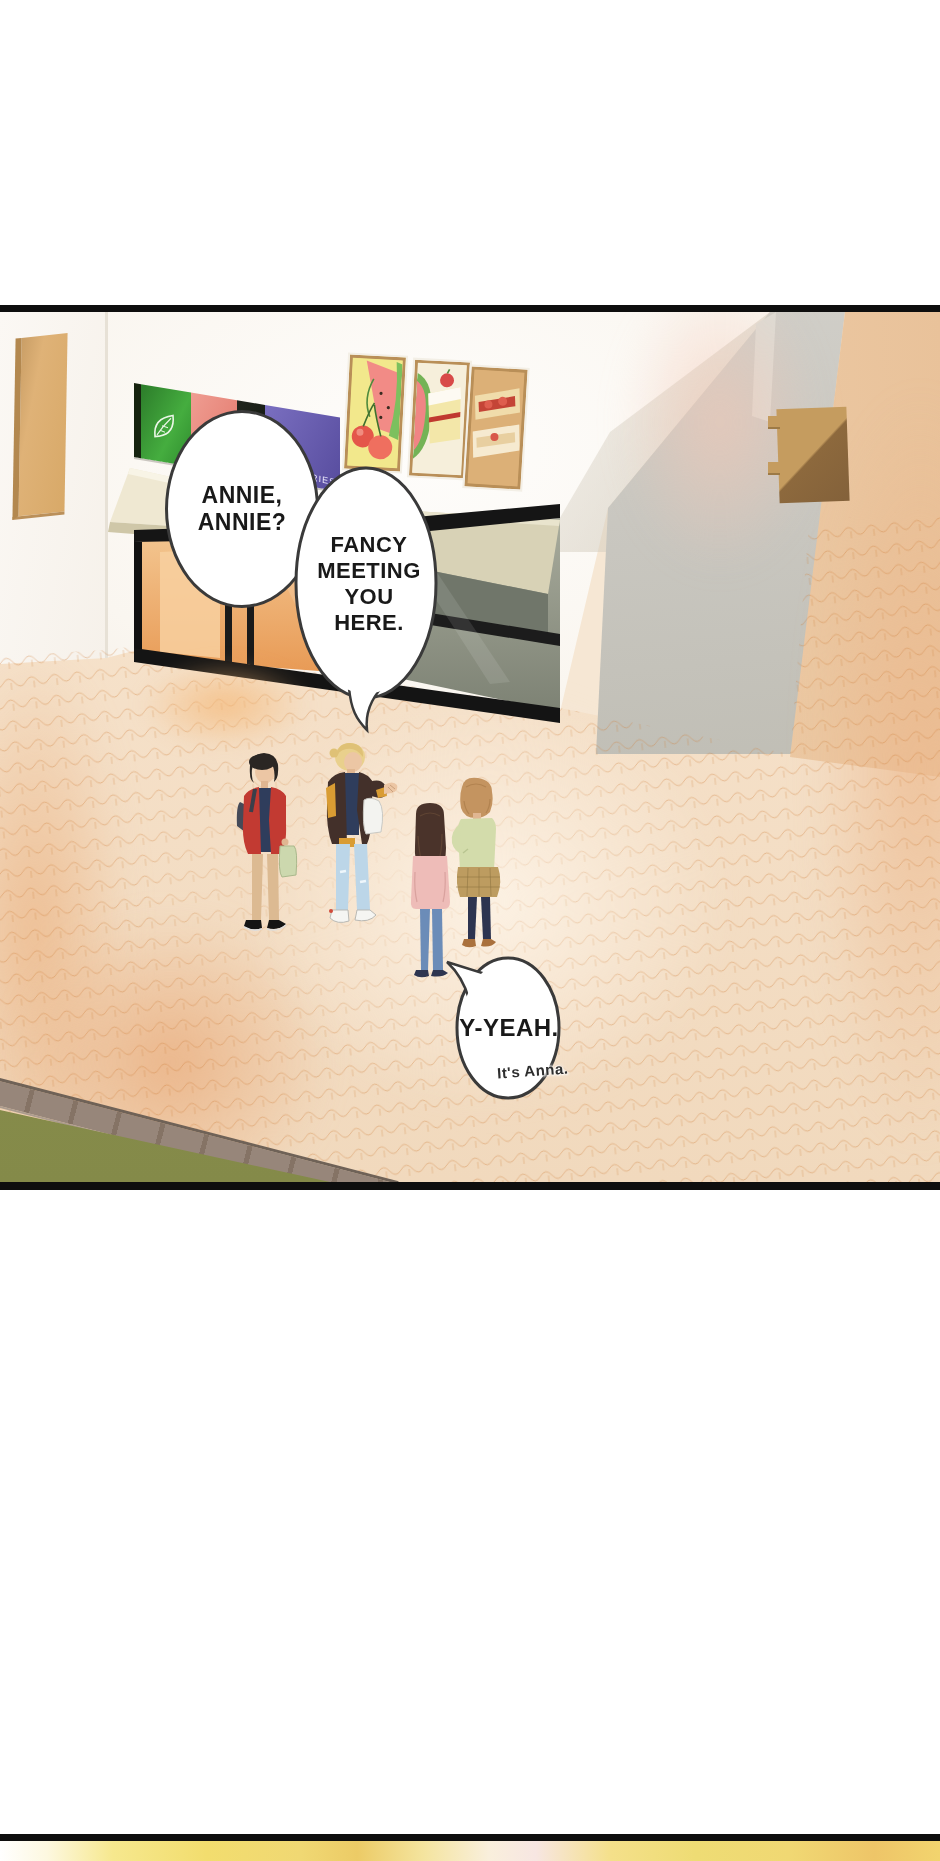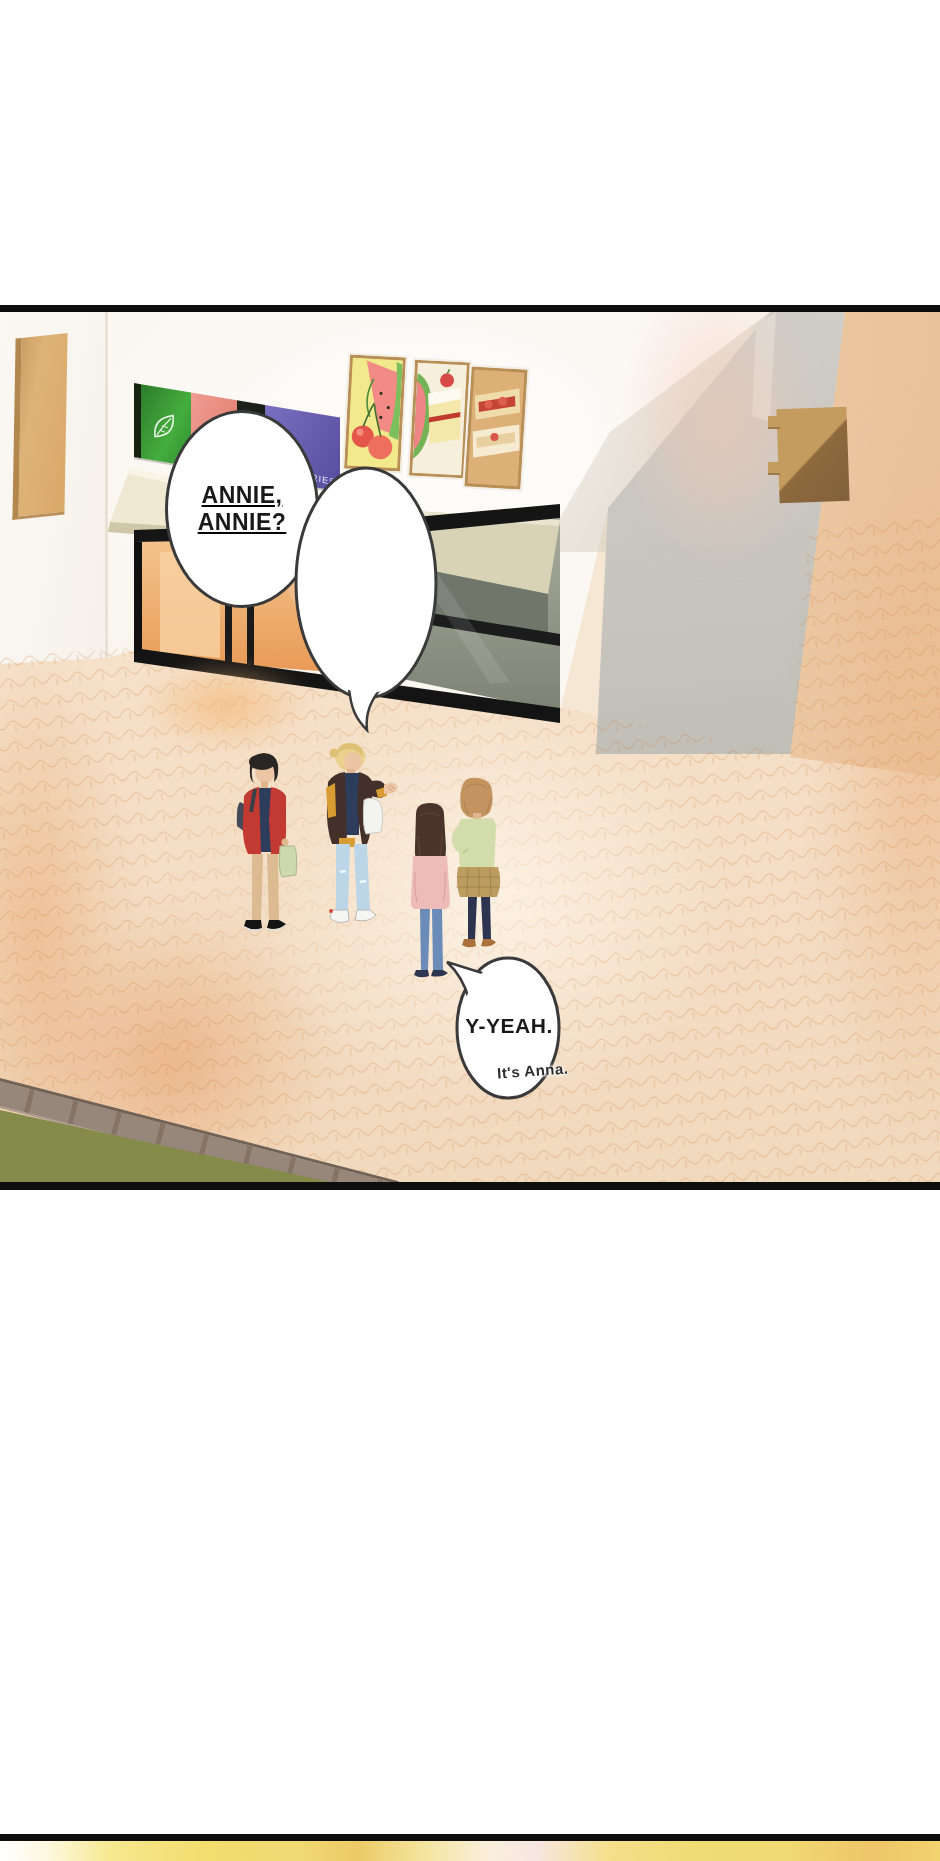--- a/index.html
+++ b/index.html
@@ -81,28 +81,28 @@
   .grass{left:0;top:0;width:940px;height:870px;
     clip-path:polygon(0 798px,36px 806px,330px 870px,0 870px);
     background:radial-gradient(circle at 20% 60%,#717b3e 0 12%,rgba(0,0,0,0) 13%),
                radial-gradient(circle at 55% 40%,#79823f 0 10%,rgba(0,0,0,0) 11%),
                radial-gradient(circle at 80% 75%,#6d763b 0 9%,rgba(0,0,0,0) 10%),
                linear-gradient(180deg,#939552,#848a49);}
   
   .char{position:absolute;}
   
   .bubble{position:absolute;background:#ffffff;border:3px solid #3a3a3a;border-radius:50%;
-    display:flex;align-items:center;justify-content:center;text-align:center;text-decoration:underline;}
+    display:flex;align-items:center;justify-content:center;text-align:center;}
   .btext{color:#191919;font-weight:bold;letter-spacing:.5px;line-height:1.18;}
   .bubble-annie{left:165px;top:98px;width:148px;height:192px;}
   .bubble-annie .btext{font-size:23px;}
   .fancy-svg{left:293px;top:154px;width:152px;height:272px;}
   .fancy-text{left:300px;top:220px;width:138px;text-align:center;font-size:22px;}
   .yeah-svg{left:440px;top:640px;width:128px;height:152px;}
-  .yeah-text{left:455px;top:702px;width:108px;text-align:center;font-size:21px;}
+  .yeah-text{left:455px;top:702px;width:108px;text-align:center;font-size:24px;}
   .aside{left:497px;top:750px;font-size:15px;font-weight:600;color:#2e2e2e;transform:rotate(-4deg);
     text-shadow:0 0 3px #fff,0 0 5px #fff,1px 1px 2px #fff,-1px -1px 2px #fff;letter-spacing:.5px;}
   
   .panel-next{position:absolute;left:0;top:1834px;width:940px;height:27px;
     border-top:7px solid #0e0e0e;box-sizing:border-box;
     background:linear-gradient(90deg,#ffffff 0%,#fdf8e0 5%,#f6e88e 12%,#f2dd6e 22%,#f0d873 32%,#eccb66 38%,
       #f4e49e 45%,#f9efdc 52%,#f7e6e2 57%,#f4e08a 65%,#eedc74 74%,#f0d873 84%,#eec568 93%,#f2d46e 100%);}
 </style>
 </head>
 <body>
@@ -314,20 +314,26 @@
           <span>ANNIE,</span><br>
           <span>ANNIE?</span>
         </div>
       </div>
 
       <svg class="abs fancy-svg" viewBox="0 0 152 272">
         <ellipse cx="73" cy="117" rx="70" ry="115" fill="#ffffff" stroke="#3a3a3a" stroke-width="3"></ellipse>
         <path d="M56,222 C58,243 63,253 74,264 C72,247 78,233 90,220 Z" fill="#ffffff" stroke="#3a3a3a" stroke-width="2.5"></path>
         <ellipse cx="73" cy="117" rx="66" ry="111" fill="#ffffff"></ellipse>
       </svg>
+      <div class="abs fancy-text btext">
+        <span>FANCY</span><br>
+        <span>MEETING</span><br>
+        <span>YOU</span><br>
+        <span>HERE.</span>
+      </div>
 
       <svg class="abs yeah-svg" viewBox="0 0 128 152">
         <ellipse cx="68" cy="76" rx="51" ry="70" fill="#ffffff" stroke="#3a3a3a" stroke-width="3"></ellipse>
         <path d="M7,10 C19,21 25,33 29,47 C35,36 43,29 52,24 Z" fill="#ffffff" stroke="#3a3a3a" stroke-width="2.5"></path>
         <ellipse cx="68" cy="76" rx="47" ry="66" fill="#ffffff"></ellipse>
       </svg>
       <div class="abs yeah-text btext">Y-YEAH.</div>
       <div class="abs aside">It's Anna.</div>
 
     </div>

